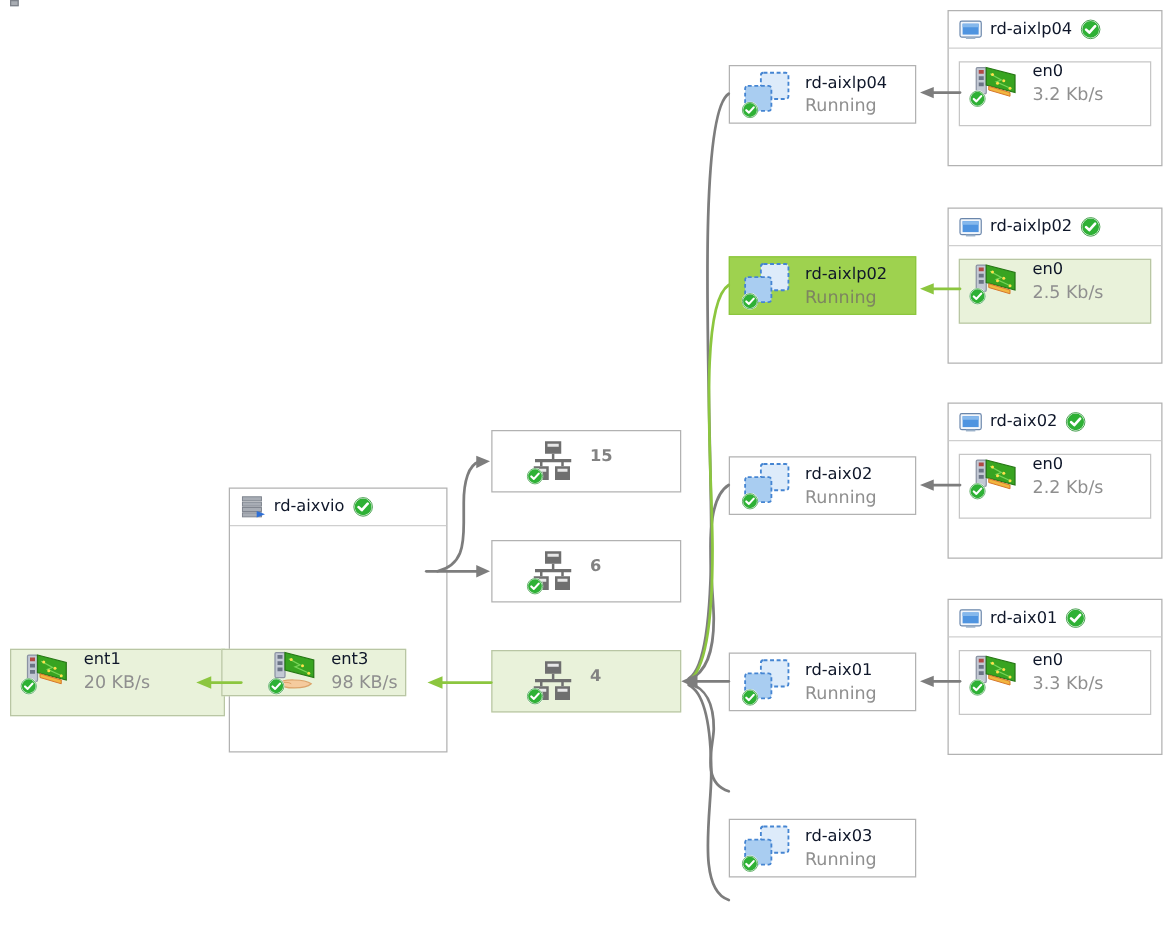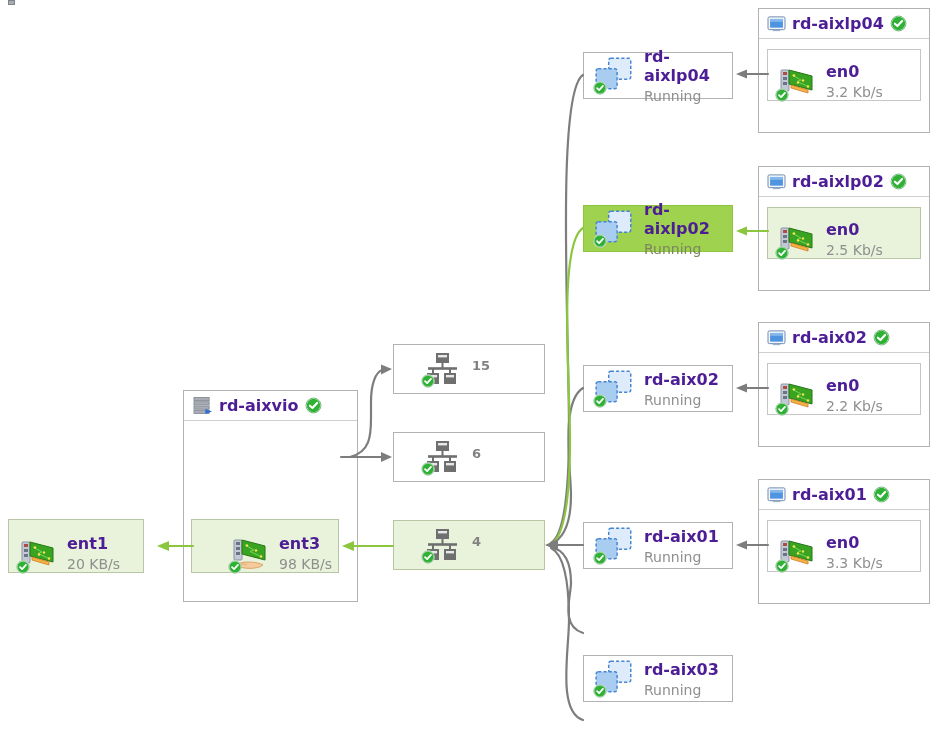--- a/index.html
+++ b/index.html
@@ -1,25 +1,25 @@
 <!DOCTYPE html>
 <html><head>
 <meta charset="utf-8">
 <style>
   html,body{margin:0;padding:0;background:#fff;}
   #canvas{position:relative;width:937px;height:751px;background:#fff;overflow:hidden;
           font-family:"DejaVu Sans","Liberation Sans",sans-serif;}
   .node{position:absolute;box-sizing:border-box;background:#fff;border:1px solid #b2b2b2;}
   .item{position:absolute;box-sizing:border-box;background:#fff;border:1px solid #c6c6c6;
-        display:flex;align-items:flex-end;padding-left:10px;}
+        display:flex;align-items:flex-start;padding-left:10px;}
   .green-bg{background:#e9f2da !important;border-color:#b9c6a4 !important;}
   .bright-green{background:#9ed24f !important;border-color:#8cc63e !important;}
   .hdr{display:flex;align-items:center;height:29px;border-bottom:1px solid #cfcfcf;
        padding:0 8px;gap:6px;}
-  .title{font-size:16px;font-weight:bold;color:#4c1d95;}
+  .title{font-size:13px;font-weight:normal;color:#0f172a;}
   .sub{font-size:14px;color:#8f8f8f;}
   .txt{display:flex;flex-direction:column;gap:3px;margin-left:10px;}
   .icwrap{position:relative;display:inline-block;width:38px;height:34px;flex:0 0 auto;}
   .icwrap .main-ic{position:absolute;left:0;top:0;}
   .badge{position:absolute;left:-3px;bottom:-2px;width:14px;height:14px;}
   .lparbox{position:absolute;box-sizing:border-box;left:583px;width:150px;height:47px;
            background:#fff;border:1px solid #b2b2b2;display:flex;align-items:center;padding-left:12px;}
   .host{position:absolute;box-sizing:border-box;left:758px;width:172px;height:125px;
         background:#fff;border:1px solid #b2b2b2;}
   .host .item{left:8px;top:40px;width:154px;height:52px;}
@@ -101,21 +101,21 @@
     <rect x="2" y="15" width="16" height="3.4" fill="#a8adb5" stroke="#7c828c" stroke-width="0.8"></rect>
     <polygon points="14,13.5 21,16.2 14,19" fill="#2e6fd6"></polygon>
   </symbol>
 </defs>
 </svg>
 
 <div id="canvas">
 
   <div id="artifact"></div>
 
-  <div class="item green-bg" style="left:8px;top:519px;width:136px;height:54px;">
+  <div class="item green-bg" style="left:8px;top:519px;width:172px;height:54px;">
     <span class="icwrap">
       <svg class="ic-nic main-ic">
           <use href="#sym-nic"></use>
         </svg>
       <svg class="badge">
           <use href="#sym-check"></use>
         </svg>
     </span>
     <span class="txt">
       <span class="title">ent1</span>
@@ -127,21 +127,21 @@
     <div class="hdr">
       <svg class="ic-server">
           <use href="#sym-server"></use>
         </svg>
       <span class="title">rd-aixvio</span>
       <svg class="ic-check-lg">
           <use href="#sym-check"></use>
         </svg>
     </div>
   </div>
-  <div class="item green-bg" style="left:191px;top:519px;width:148px;height:54px;padding-left:39px;">
+  <div class="item green-bg" style="left:177px;top:519px;width:148px;height:38px;padding-left:39px;">
     <span class="icwrap">
       <svg class="ic-nic main-ic">
           <use href="#sym-nic-hand"></use>
         </svg>
       <svg class="badge">
           <use href="#sym-check"></use>
         </svg>
     </span>
     <span class="txt">
       <span class="title">ent3</span>

